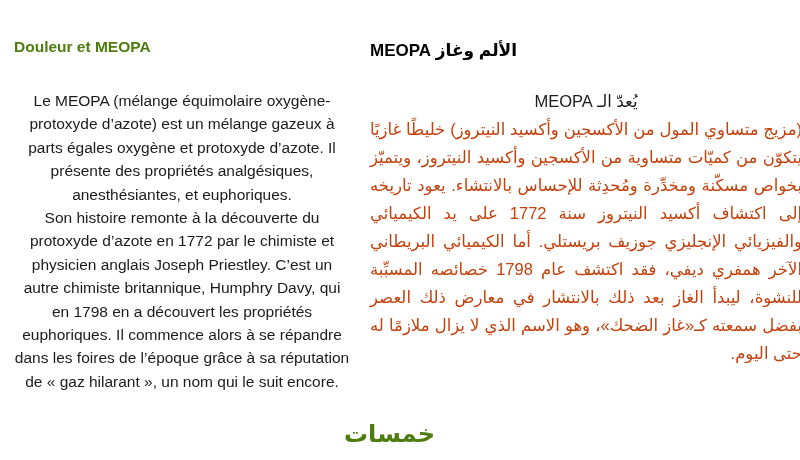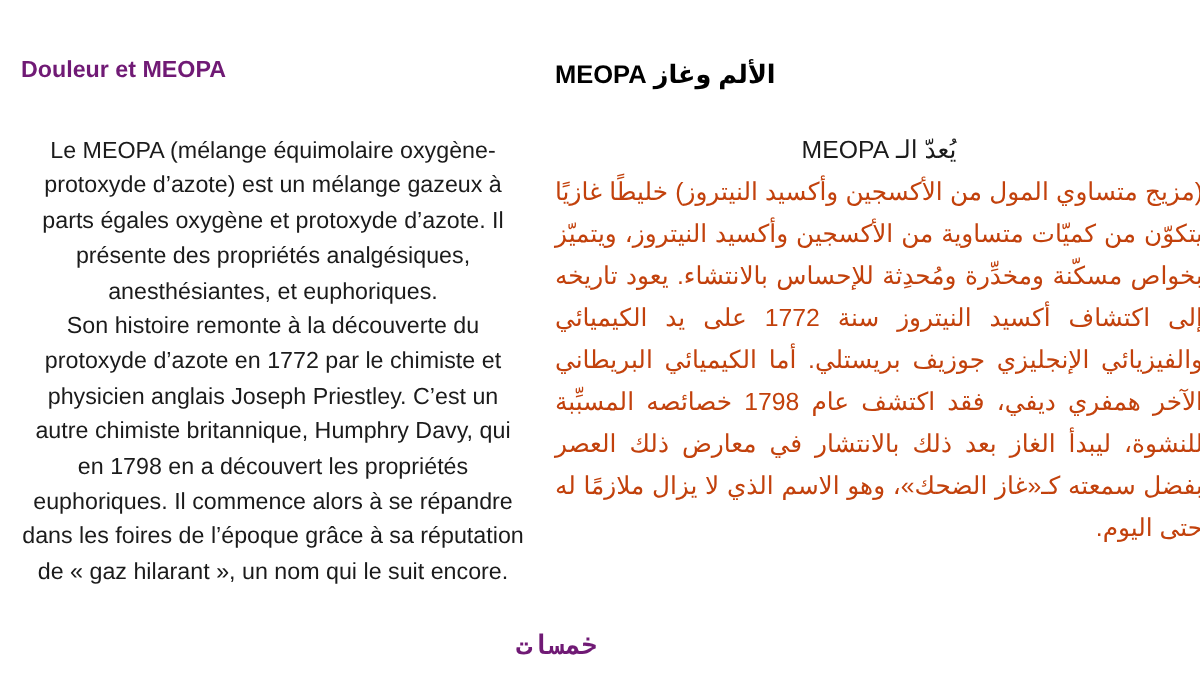--- a/index.html
+++ b/index.html
@@ -18,21 +18,21 @@
   
   .col-left {
     position: absolute;
     left: 14px;
     top: 38px;
     width: 336px;
   }
   .fr-title {
     font-size: 15.5px;
     font-weight: 700;
-    color: #701a75;
+    color: #4d7c0f;
     margin-bottom: 33px;
   }
   .fr-para {
     font-size: 15.5px;
     line-height: 23.4px;
     color: #1b1b1b;
     text-align: center;
   }
 
   
@@ -62,26 +62,25 @@
     line-height: 28px;
     text-align: justify;
     color: #c2410c;
   }
 
   
   .watermark {
     position: absolute;
     left: 344px;
     top: 420px;
-    font-size: 18px;
+    font-size: 24px;
     font-weight: 700;
-    color: #701a75;
+    color: #4d7c0f;
     direction: rtl;
     user-select: none;
-    font-family: Liberation Mono, monospace;
   }
 </style>
 </head>
 <body>
 
 <div class="col-left" lang="fr">
   <h2 class="fr-title">Douleur et MEOPA</h2>
   <div>
     <p class="fr-para">Le MEOPA (mélange équimolaire oxygène-protoxyde d’azote) est un mélange gazeux à parts égales oxygène et protoxyde d’azote. Il présente des propriétés analgésiques, anesthésiantes, et euphoriques.</p>
     <p class="fr-para">Son histoire remonte à la découverte du protoxyde d’azote en 1772 par le chimiste et physicien anglais Joseph Priestley. C’est un autre chimiste britannique, Humphry Davy, qui en 1798 en a découvert les propriétés euphoriques. Il commence alors à se répandre dans les foires de l’époque grâce à sa réputation de « gaz hilarant », un nom qui le suit encore.</p>

